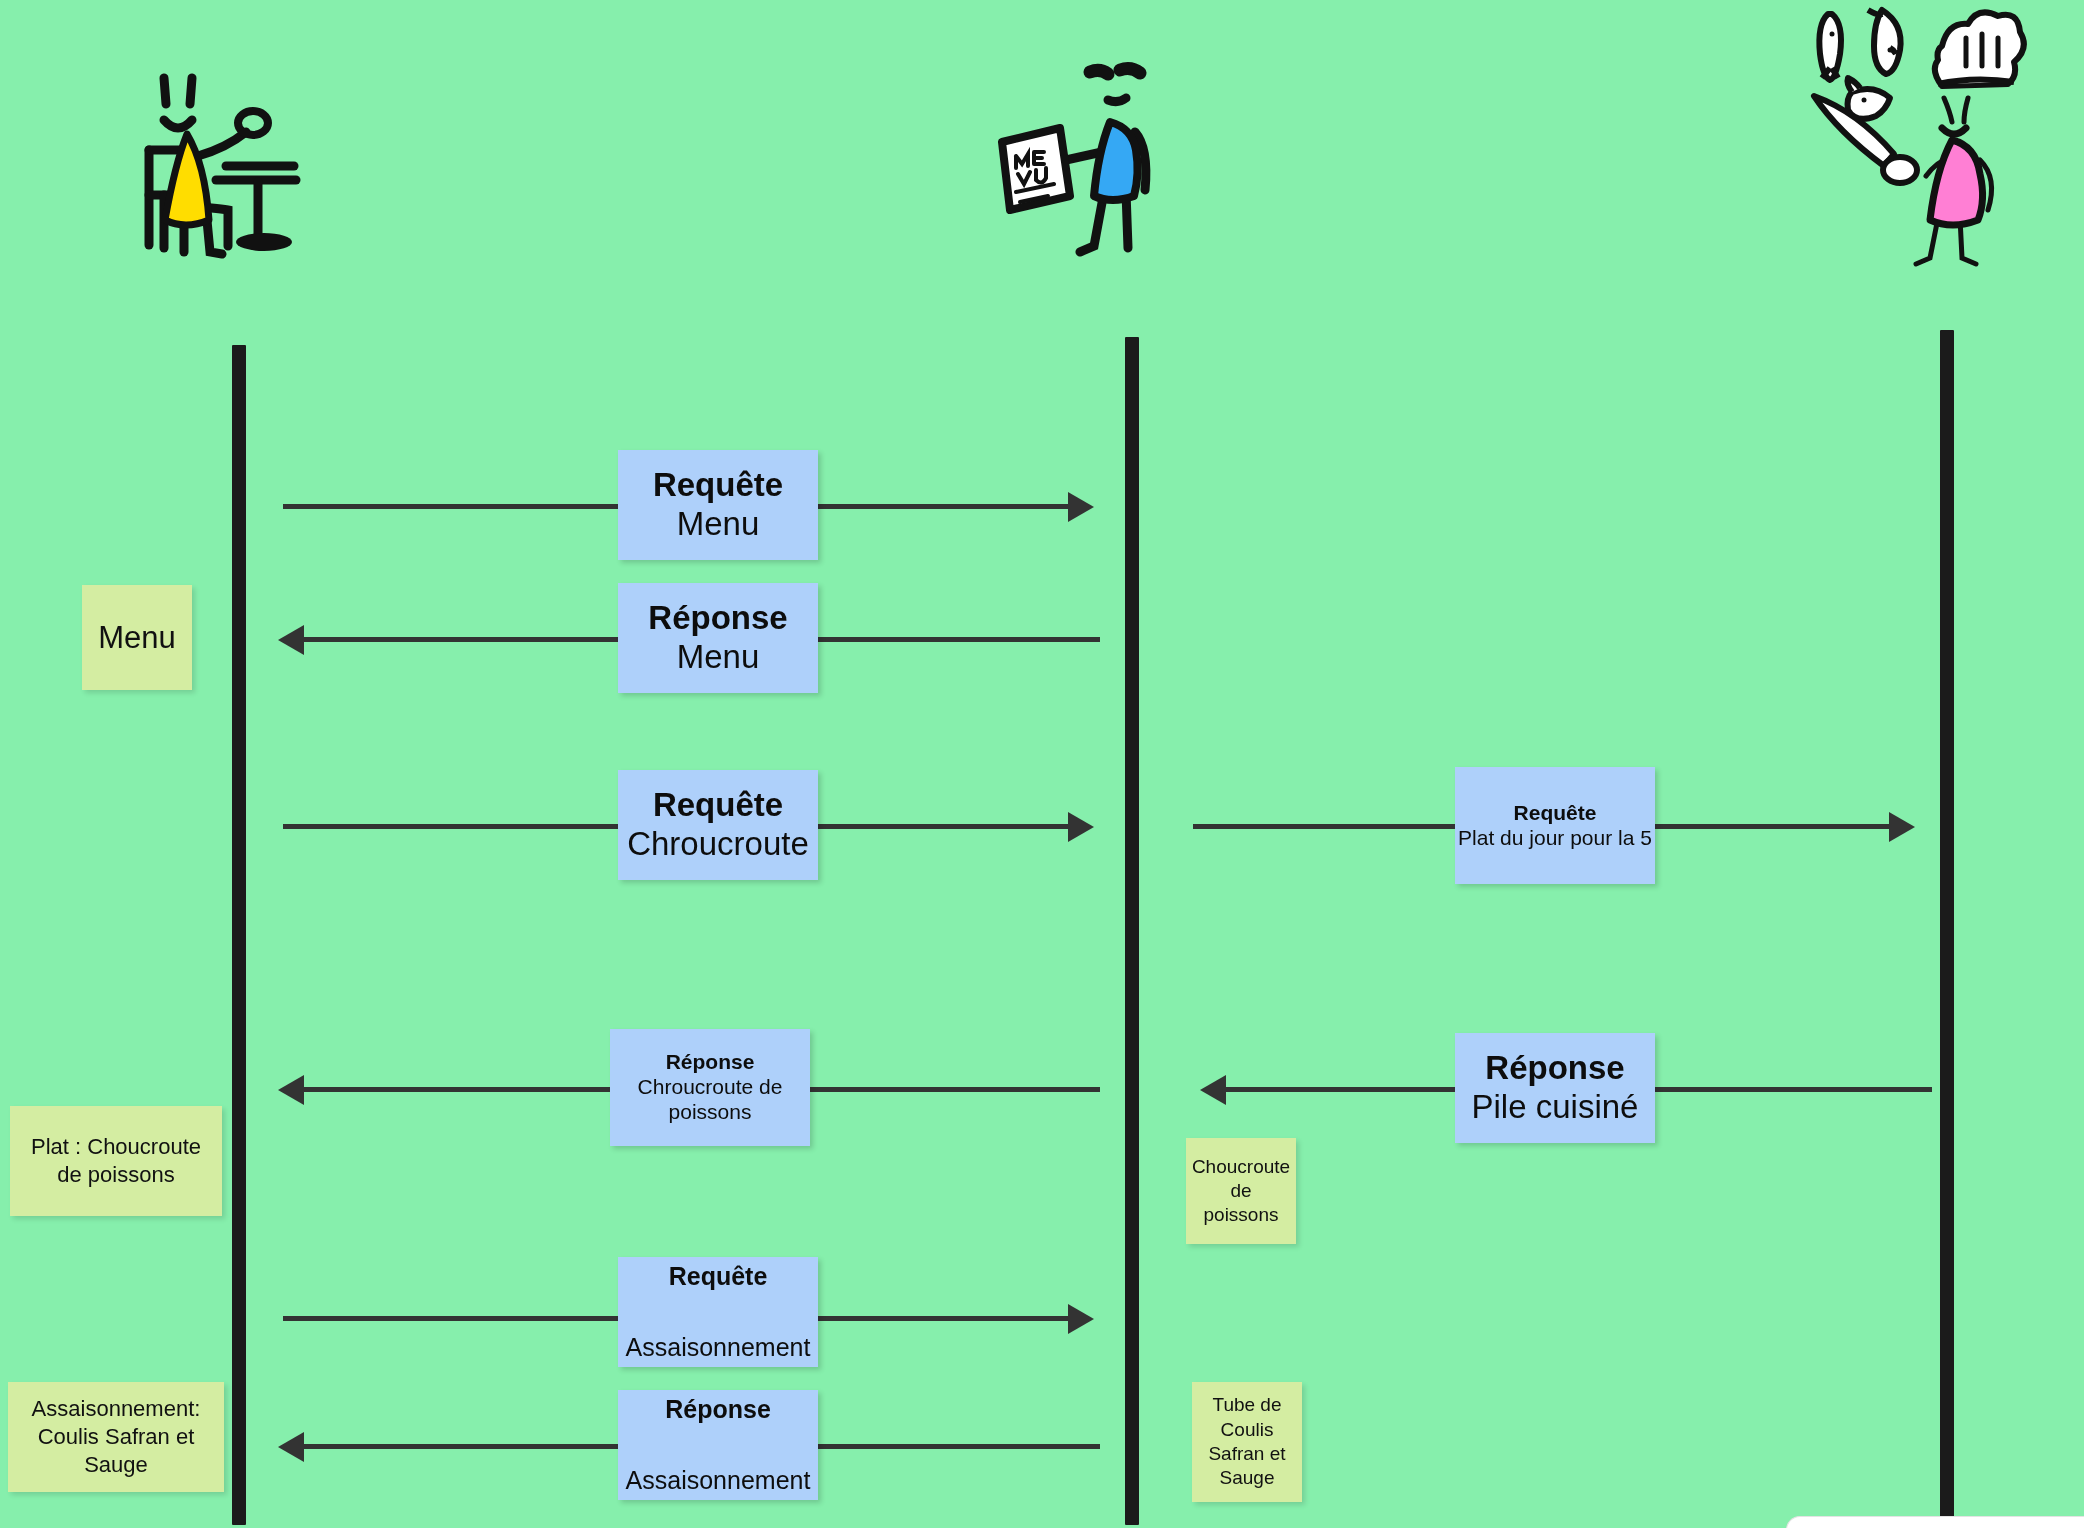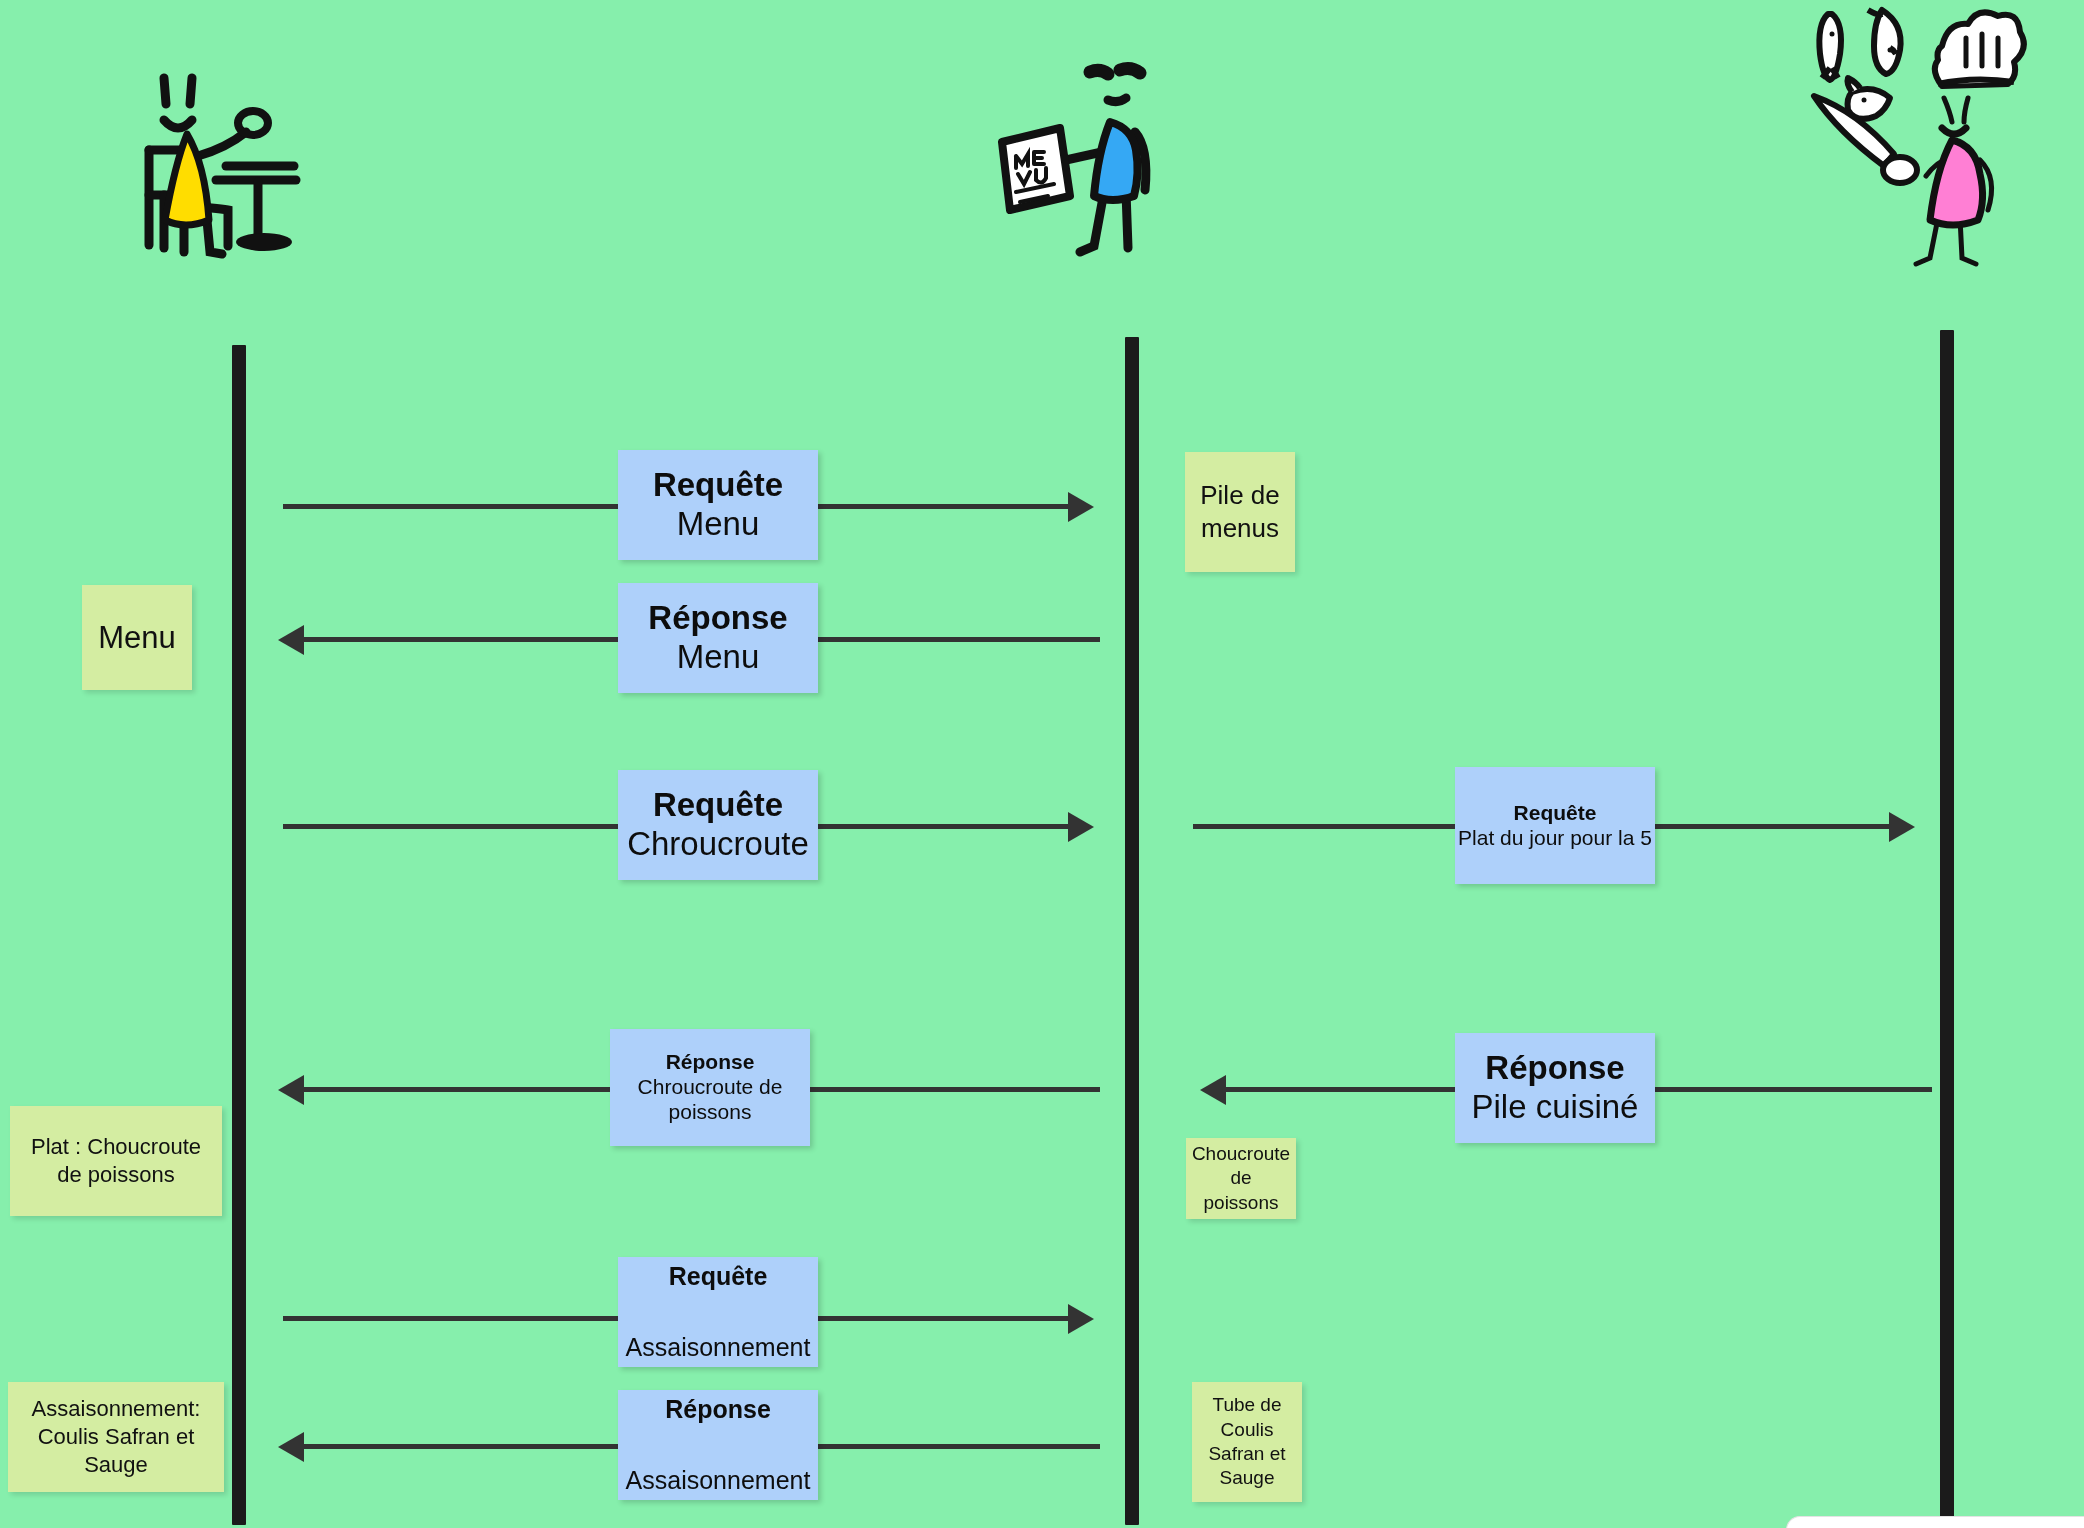--- a/index.html
+++ b/index.html
@@ -263,29 +263,26 @@
 
   <div class="msgbox sz-md" style="left:618px;top:1390px;width:200px;height:110px;">
     <span class="t1">Réponse</span>
     <span class="t2">Assaisonnement</span>
   </div>
 
   <div class="note n-lg" style="left:82px;top:585px;width:110px;height:105px;">
     <span>Menu</span>
   </div>
 
-  <div class="note n-md" style="left:1185px;top:452px;width:110px;height:120px;">
-    <span>Pile de menus</span>
-  </div>
 
   <div class="note n-sm" style="left:10px;top:1106px;width:212px;height:110px;">
     <span>Plat : Choucroute de poissons</span>
   </div>
 
-  <div class="note n-xs" style="left:1186px;top:1138px;width:110px;height:81px;">
+  <div class="note n-xs" style="left:1186px;top:1138px;width:110px;height:106px;">
     <span>Choucroute de poissons</span>
   </div>
 
   <div class="note n-sm" style="left:8px;top:1382px;width:216px;height:110px;">
     <span>Assaisonnement: Coulis Safran et Sauge</span>
   </div>
 
   <div class="note n-xs" style="left:1192px;top:1382px;width:110px;height:120px;">
     <span>Tube de Coulis Safran et Sauge</span>
   </div>

